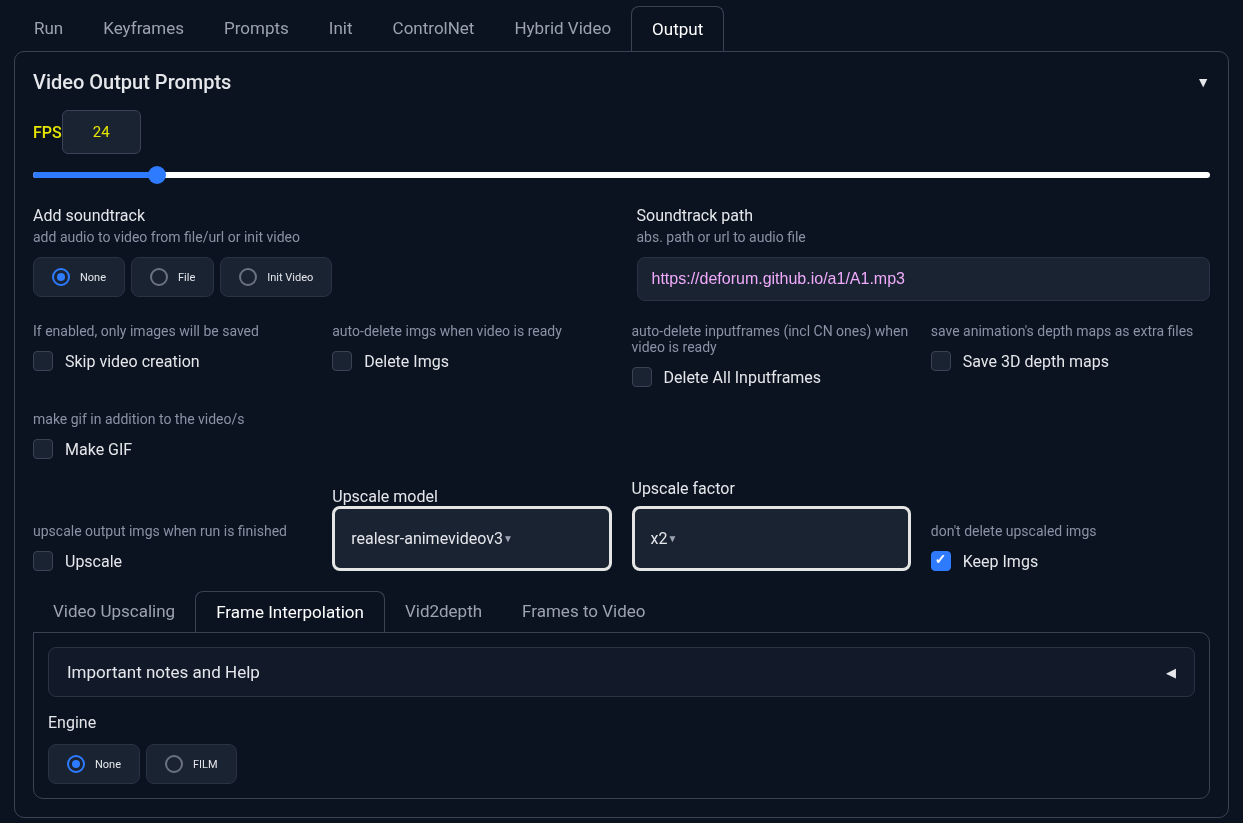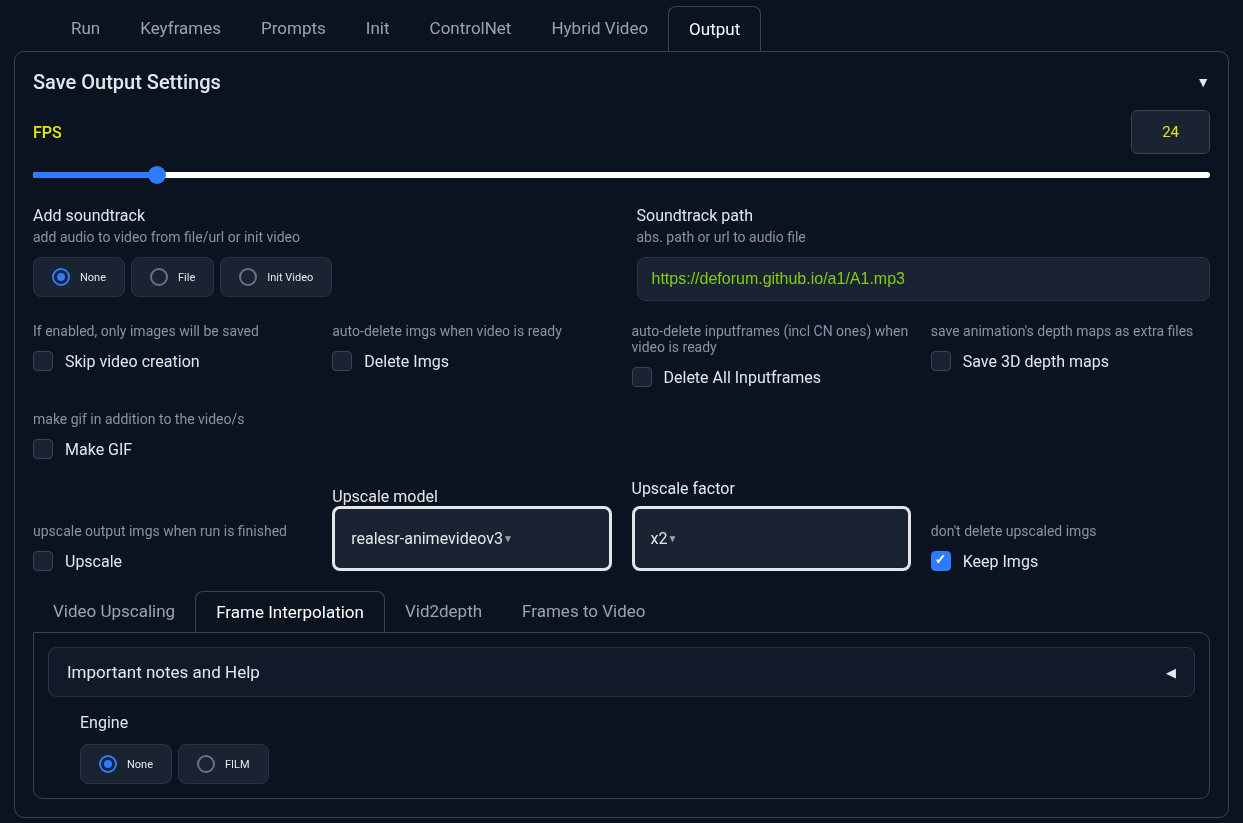--- a/index.html
+++ b/index.html
@@ -9,21 +9,20 @@
     font-family: -apple-system, BlinkMacSystemFont, "Segoe UI", Roboto, sans-serif;
     font-size: 15px;
     width: 1243px;
     height: 823px;
     overflow: hidden;
   }
   .tabs {
     display: flex;
     gap: 0;
     padding: 6px 14px 0 14px;
-    margin-left: 37px;
   }
   .tab {
     padding: 12px 20px;
     color: #9ca3af;
     cursor: pointer;
     font-size: 17px;
     border-radius: 8px 8px 0 0;
   }
   .tab.active {
     color: #fff;
@@ -41,21 +40,21 @@
     display: flex;
     justify-content: space-between;
     align-items: center;
     font-size: 20px;
     font-weight: 500;
     color: #e5e7eb;
   }
   .collapse-icon { font-size: 14px; color: #e5e7eb; }
   .fps-row {
     display: flex;
-    justify-content: space-between;
+    justify-content: flex-start;
     align-items: center;
     margin-top: 16px;
   }
   .fps-label { color: #e6e600; font-weight: 500; font-size: 16px; }
   .fps-badge {
     background: #1a2332;
     border: 1px solid #3a4254;
     border-radius: 6px;
     padding: 12px 30px;
     color: #e6e600;
@@ -133,21 +132,21 @@
     background: #2e7bff;
     border-radius: 50%;
     transform: translate(-50%, -50%);
   }
   .text-input {
     width: 100%;
     background: #1a2332;
     border: 1px solid #2a3344;
     border-radius: 8px;
     padding: 12px 14px;
-    color: #84cc16;
+    color: #f0abfc;
     font-size: 16px;
   }
   .checkbox-row {
     display: flex;
     align-items: center;
     gap: 12px;
     cursor: pointer;
   }
   .checkbox {
     width: 20px;
@@ -212,40 +211,40 @@
     align-items: center;
     background: #121a2a;
     border: 1px solid #2a3344;
     border-radius: 8px;
     padding: 14px 18px;
     cursor: pointer;
     font-size: 17px;
     text-align: right;
   }
   .acc-arrow { font-size: 13px; }
-  .field-block { margin-top: 16px; margin-left: 32px; }
+  .field-block { margin-top: 16px; }
   .cell {}
 </style>
 </head>
 <body>
 
 <div class="tabs">
   <div class="tab">Run</div>
   <div class="tab">Keyframes</div>
   <div class="tab">Prompts</div>
   <div class="tab">Init</div>
   <div class="tab">ControlNet</div>
   <div class="tab">Hybrid Video</div>
   <div class="tab active">Output</div>
 </div>
 
 <div class="panel">
 
   <div class="section-header">
-    <span>Save Output Settings</span>
+    <span>Video Output Prompts</span>
     <span class="collapse-icon">▼</span>
   </div>
 
   <div class="fps-row">
     <span class="fps-label">FPS</span>
     <span class="fps-badge">24</span>
   </div>
   <div class="slider-track">
     <div class="slider-fill"></div>
     <div class="slider-thumb"></div>

